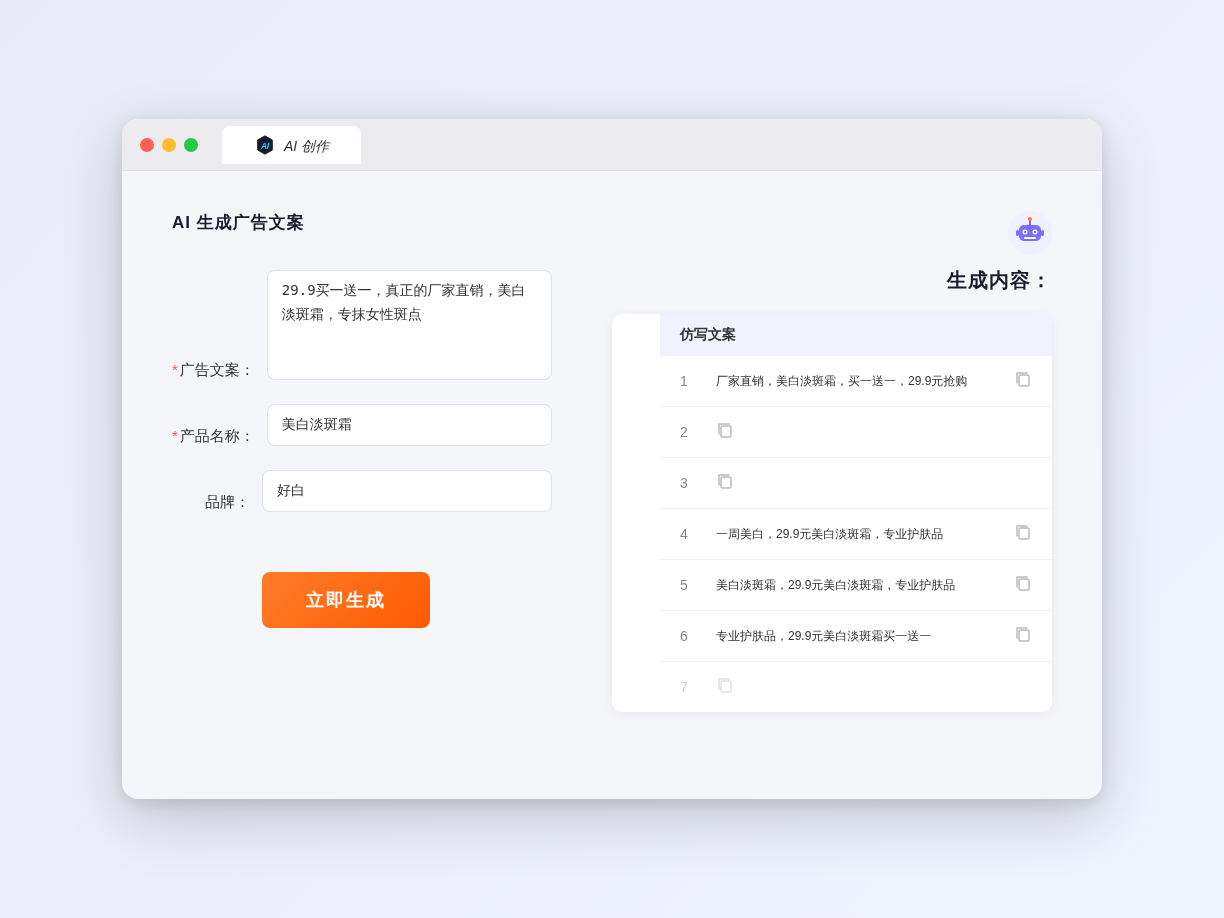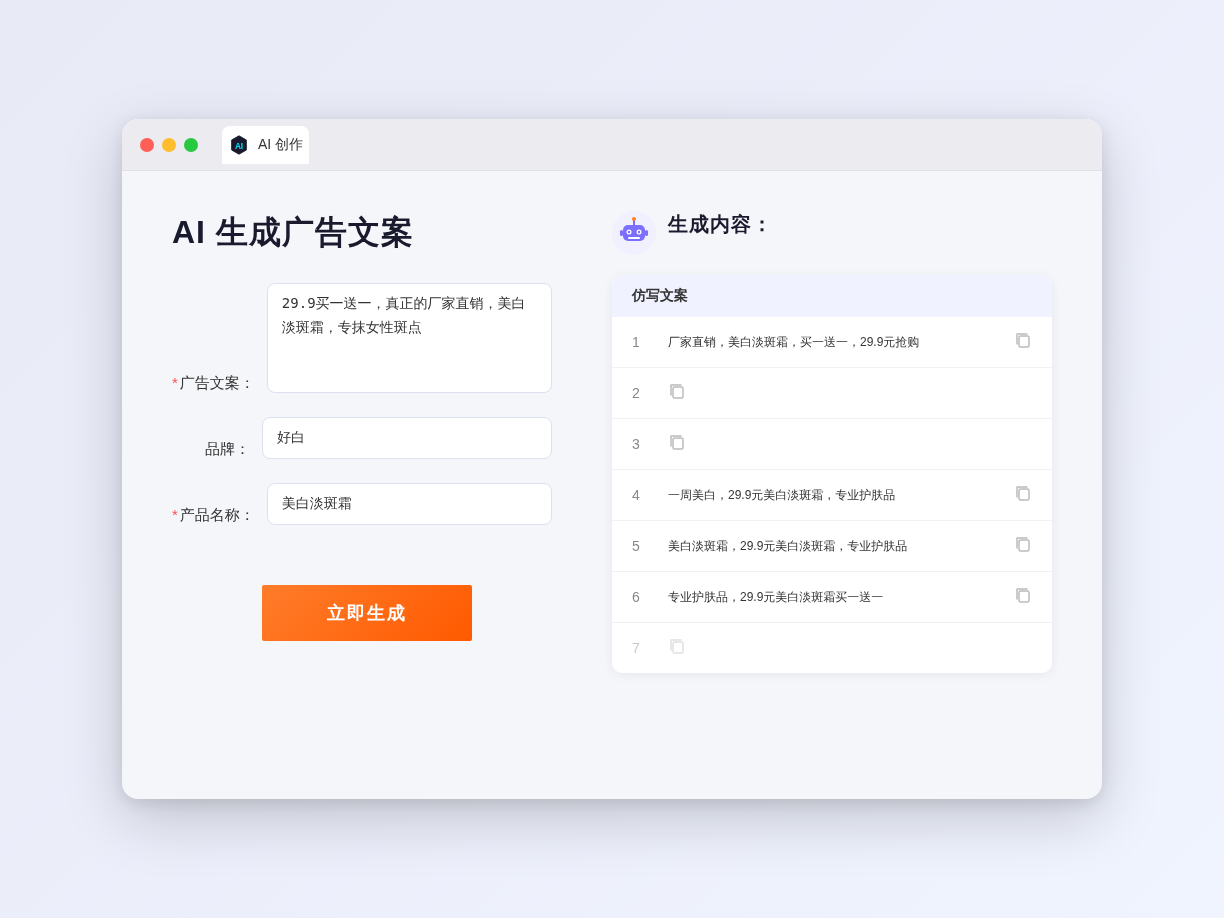--- a/index.html
+++ b/index.html
@@ -35,48 +35,49 @@
     .traffic-light {
       width: 14px;
       height: 14px;
       border-radius: 50%;
     }
     .traffic-light.red { background: #ff5f57; }
     .traffic-light.yellow { background: #ffbd2e; }
     .traffic-light.green { background: #28c840; }
     .tab {
       display: flex;
-      align-items: center;
+      align-items: flex-end;
       gap: 8px;
       background: #fff;
       border-radius: 8px 8px 0 0;
-      padding: 8px 6px;
+      padding: 8px 32px;
       font-size: 14px;
       color: #333;
       font-weight: 500;
+      font-style: italic;
     }
     .tab-icon {
       width: 22px;
       height: 22px;
     }
     .content-area {
       display: flex;
       padding: 40px 50px;
       gap: 60px;
       background: #f5f6fa;
     }
     
     .left-panel {
       flex: 0 0 380px;
     }
     .page-title {
-      font-size: 32px;
+      font-size: 17px;
       font-weight: 700;
       color: #1a1a2e;
-      margin-bottom: 28px;
+      margin-bottom: 36px;
       letter-spacing: 1px;
     }
     .form-row {
       display: flex;
       align-items: flex-end;
       margin-bottom: 24px;
     }
     .form-label {
       font-size: 15px;
       color: #333;
@@ -103,52 +104,54 @@
     }
     textarea.form-input {
       height: 110px;
     }
     .generate-btn {
       margin-top: 36px;
       margin-left: 90px;
       background: linear-gradient(135deg, #ff7c2a 0%, #ff5a00 100%);
       color: #fff;
       border: none;
-      border-radius: 2px;
-      padding: 16px 65px;
+      border-radius: 8px;
+      padding: 16px 44px;
       font-size: 18px;
       font-weight: 600;
       cursor: pointer;
       letter-spacing: 2px;
     }
     
     .right-panel {
       flex: 1;
     }
     .result-header {
       display: flex;
-      align-items: flex-start;
+      align-items: flex-end;
       gap: 12px;
       margin-bottom: 20px;
+      flex-direction: column;
     }
     .robot-icon-wrap {
       width: 44px;
       height: 44px;
     }
     .result-title {
       font-size: 20px;
       font-weight: 600;
       color: #1a1a2e;
       letter-spacing: 1px;
     }
     .result-table {
       background: #fff;
       border-radius: 10px;
       overflow: hidden;
       box-shadow: 0 2px 12px rgba(0,0,0,0.06);
+      padding-left: 48px;
     }
     .result-table-header {
       background: #f0f2ff;
       padding: 12px 20px;
       font-size: 14px;
       font-weight: 600;
       color: #333;
     }
     .result-row {
       display: flex;
@@ -209,31 +212,31 @@
       <h1 class="page-title">AI 生成广告文案</h1>
 
       <div class="form-row">
         <label class="form-label">
           <span class="required">*</span><span>广告文案：</span>
         </label>
         <textarea class="form-input" style="">29.9买一送一，真正的厂家直销，美白淡斑霜，专抹女性斑点</textarea>
       </div>
 
       <div class="form-row">
-        <label class="form-label">品牌：</label>
-        <input type="text" class="form-input" value="好白" style="">
-      </div>
-
-      <div class="form-row">
         <label class="form-label">
           <span class="required">*</span><span>产品名称：</span>
         </label>
         <input type="text" class="form-input" value="美白淡斑霜" style="">
       </div>
 
+      <div class="form-row">
+        <label class="form-label">品牌：</label>
+        <input type="text" class="form-input" value="好白" style="">
+      </div>
+
       <div>
         <button class="generate-btn">立即生成</button>
       </div>
     </div>
 
     <div class="right-panel">
       <div class="result-header">
 
         <svg class="robot-icon-wrap" viewBox="0 0 44 44" fill="none">
           <circle cx="22" cy="22" r="22" fill="#f0f0ff"></circle>

